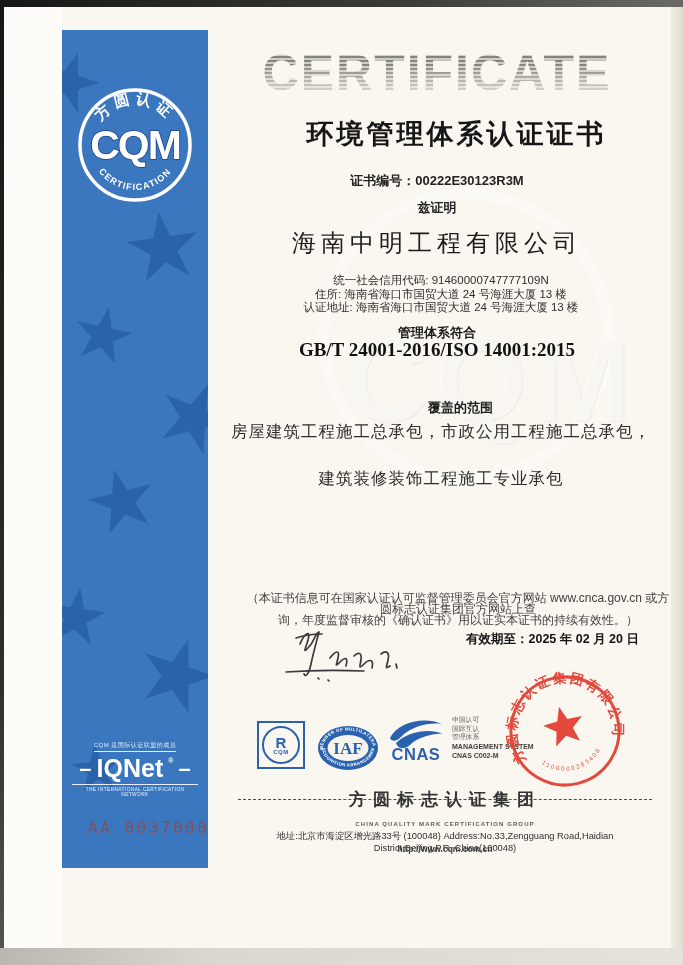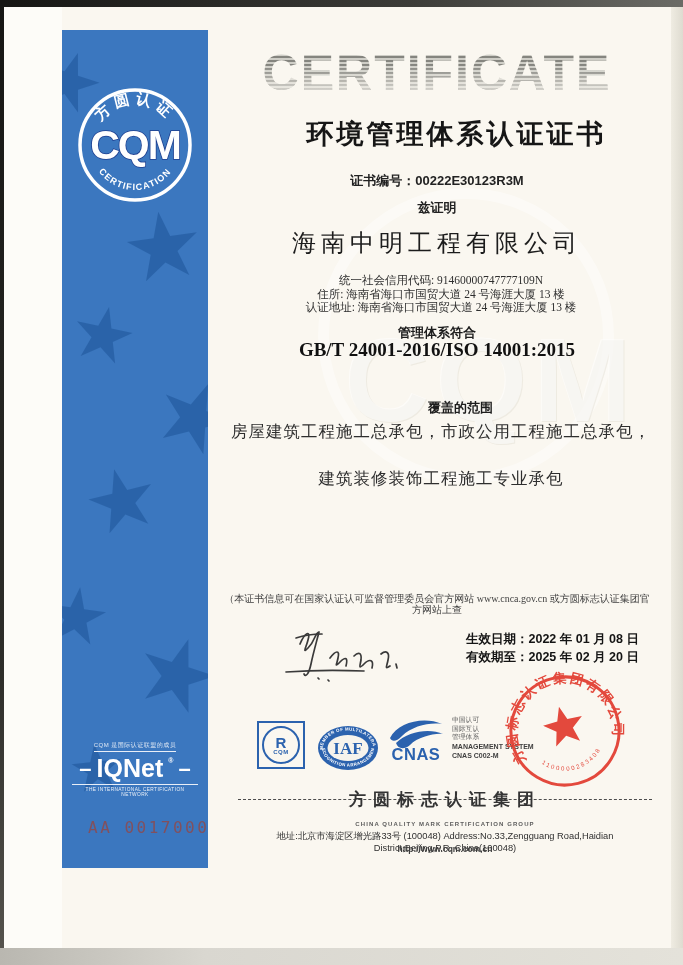--- a/index.html
+++ b/index.html
@@ -65,31 +65,31 @@
     background:
       linear-gradient(to bottom, rgba(250,247,240,0) 35%, rgba(250,247,240,0.85) 92%),
       repeating-linear-gradient(to bottom,#85857f 0 2px,#cfcec7 2px 4px);
     -webkit-background-clip:text; background-clip:text;
     color:transparent; -webkit-text-fill-color:transparent; }
   .title { top:116px; font-size:27px; font-weight:bold; color:#161616; letter-spacing:3px;padding-left:39px; }
   .certno { top:172px; font-size:13px; font-weight:bold; color:#222; }
   .certify { top:199px; font-size:13px; font-weight:bold; color:#222; }
   .company { top:227px; font-size:24px; color:#1c1c1c; letter-spacing:5px;
     font-family:"Liberation Serif","DejaVu Serif",serif; }
-  .kai { font-family:Liberation Serif, serif; color:#2e2e2e;padding-left:8px; }
+  .kai { font-family:Liberation Sans, sans-serif; color:#2e2e2e;padding-left:8px; }
   .code  { top:273px; font-size:11.5px; }
   .addr  { top:286.5px; font-size:11.5px;text-align:center; }
   .caddr { top:300px; font-size:11.5px; }
   .conform { top:324px; font-size:13px; font-weight:bold; color:#1d1d1d; }
   .standard { top:339px; font-size:19px; font-weight:bold; color:#111;
     font-family:"Liberation Serif","DejaVu Serif",serif; }
   .scopelbl { top:399px; font-size:13px; font-weight:bold; color:#1d1d1d;padding-left:47px; }
   .scope1 { top:421px; font-size:16.5px; letter-spacing:1px; }
   .scope2 { top:468px; font-size:16.5px; letter-spacing:1px; }
-  .fineprint { top:593px; font-size:10px; line-height:11px; color:#3f3f3f; width:440px; left:5px; }
+  .fineprint { top:593px; font-size:12px; line-height:11px; color:#3f3f3f; width:440px; left:26px; }
 
   .dates { position:absolute; left:466px; top:631px; text-align:left; font-size:12.5px;
     font-weight:bold; color:#141414; line-height:17.5px; }
 
   .signature { position:absolute; left:278px; top:624px; }
 
   
   .rcqm { position:absolute; left:257px; top:721px; width:48px; height:48px;
     border:2px solid #2b62ae; display:flex; align-items:center; justify-content:center; }
   .rcqm-circle { width:38px; height:38px; border:2px solid #2b62ae; border-radius:50%;
@@ -156,43 +156,43 @@
     <div class="iqnet-above">CQM 是国际认证联盟的成员</div>
     <div class="iqnet-row">
       <span class="iqnet-dash">–</span>
       <span>IQNet</span>
       <span class="iqnet-reg">®</span>
       <span class="iqnet-dash">–</span>
     </div>
     <div class="iqnet-below">THE INTERNATIONAL CERTIFICATION NETWORK</div>
   </div>
 
-  <div class="serial">AA 0017000</div>
+  <div class="serial">AA 0037000</div>
 
   <div class="content">
     <div class="abs wm-cert">CERTIFICATE</div>
     <div class="abs title">环境管理体系认证证书</div>
     <div class="abs certno">证书编号：00222E30123R3M</div>
     <div class="abs certify">兹证明</div>
     <div class="abs company">海南中明工程有限公司</div>
     <div class="abs kai code">统一社会信用代码: 91460000747777109N</div>
     <div class="abs kai addr">住所: 海南省海口市国贸大道 24 号海涯大厦 13 楼</div>
     <div class="abs kai caddr">认证地址: 海南省海口市国贸大道 24 号海涯大厦 13 楼</div>
     <div class="abs conform">管理体系符合</div>
     <div class="abs standard">GB/T 24001-2016/ISO 14001:2015</div>
     <div class="abs scopelbl">覆盖的范围</div>
     <div class="abs kai scope1">房屋建筑工程施工总承包，市政公用工程施工总承包，</div>
     <div class="abs kai scope2">建筑装修装饰工程施工专业承包</div>
     <div class="abs kai fineprint">
       <div>（本证书信息可在国家认证认可监督管理委员会官方网站 www.cnca.gov.cn 或方圆标志认证集团官方网站上查</div>
+      <div>询，年度监督审核的《确认证书》用以证实本证书的持续有效性。）</div>
     </div>
   </div>
 
   <div class="dates">
-    <div>生效日期：2022 年 01 月 08 日</div>
     <div>有效期至：2025 年 02 月 20 日</div>
   </div>
 
   <svg class="signature" width="134" height="62" viewBox="0 0 134 62">
     <g fill="none" stroke="#3a3a3a" stroke-width="1.7" stroke-linecap="round" stroke-linejoin="round">
       <path d="M22,20 C27,8 33,6 30,16 C28,24 24,30 30,24 C38,16 36,10 41,8 C39,16 35,30 33,40 C31,49 28,54 26,50"></path>
       <path d="M18,14 C24,12 34,10 44,10"></path>
       <path d="M52,34 C58,26 62,26 60,34 C59,40 56,44 62,38 C68,32 70,34 68,42"></path>
       <path d="M76,32 C80,28 84,28 83,36 C82,42 80,46 86,40 C92,34 96,36 94,44"></path>
       <path d="M103,30 C108,26 112,28 110,36 C109,42 106,46 112,42"></path>

